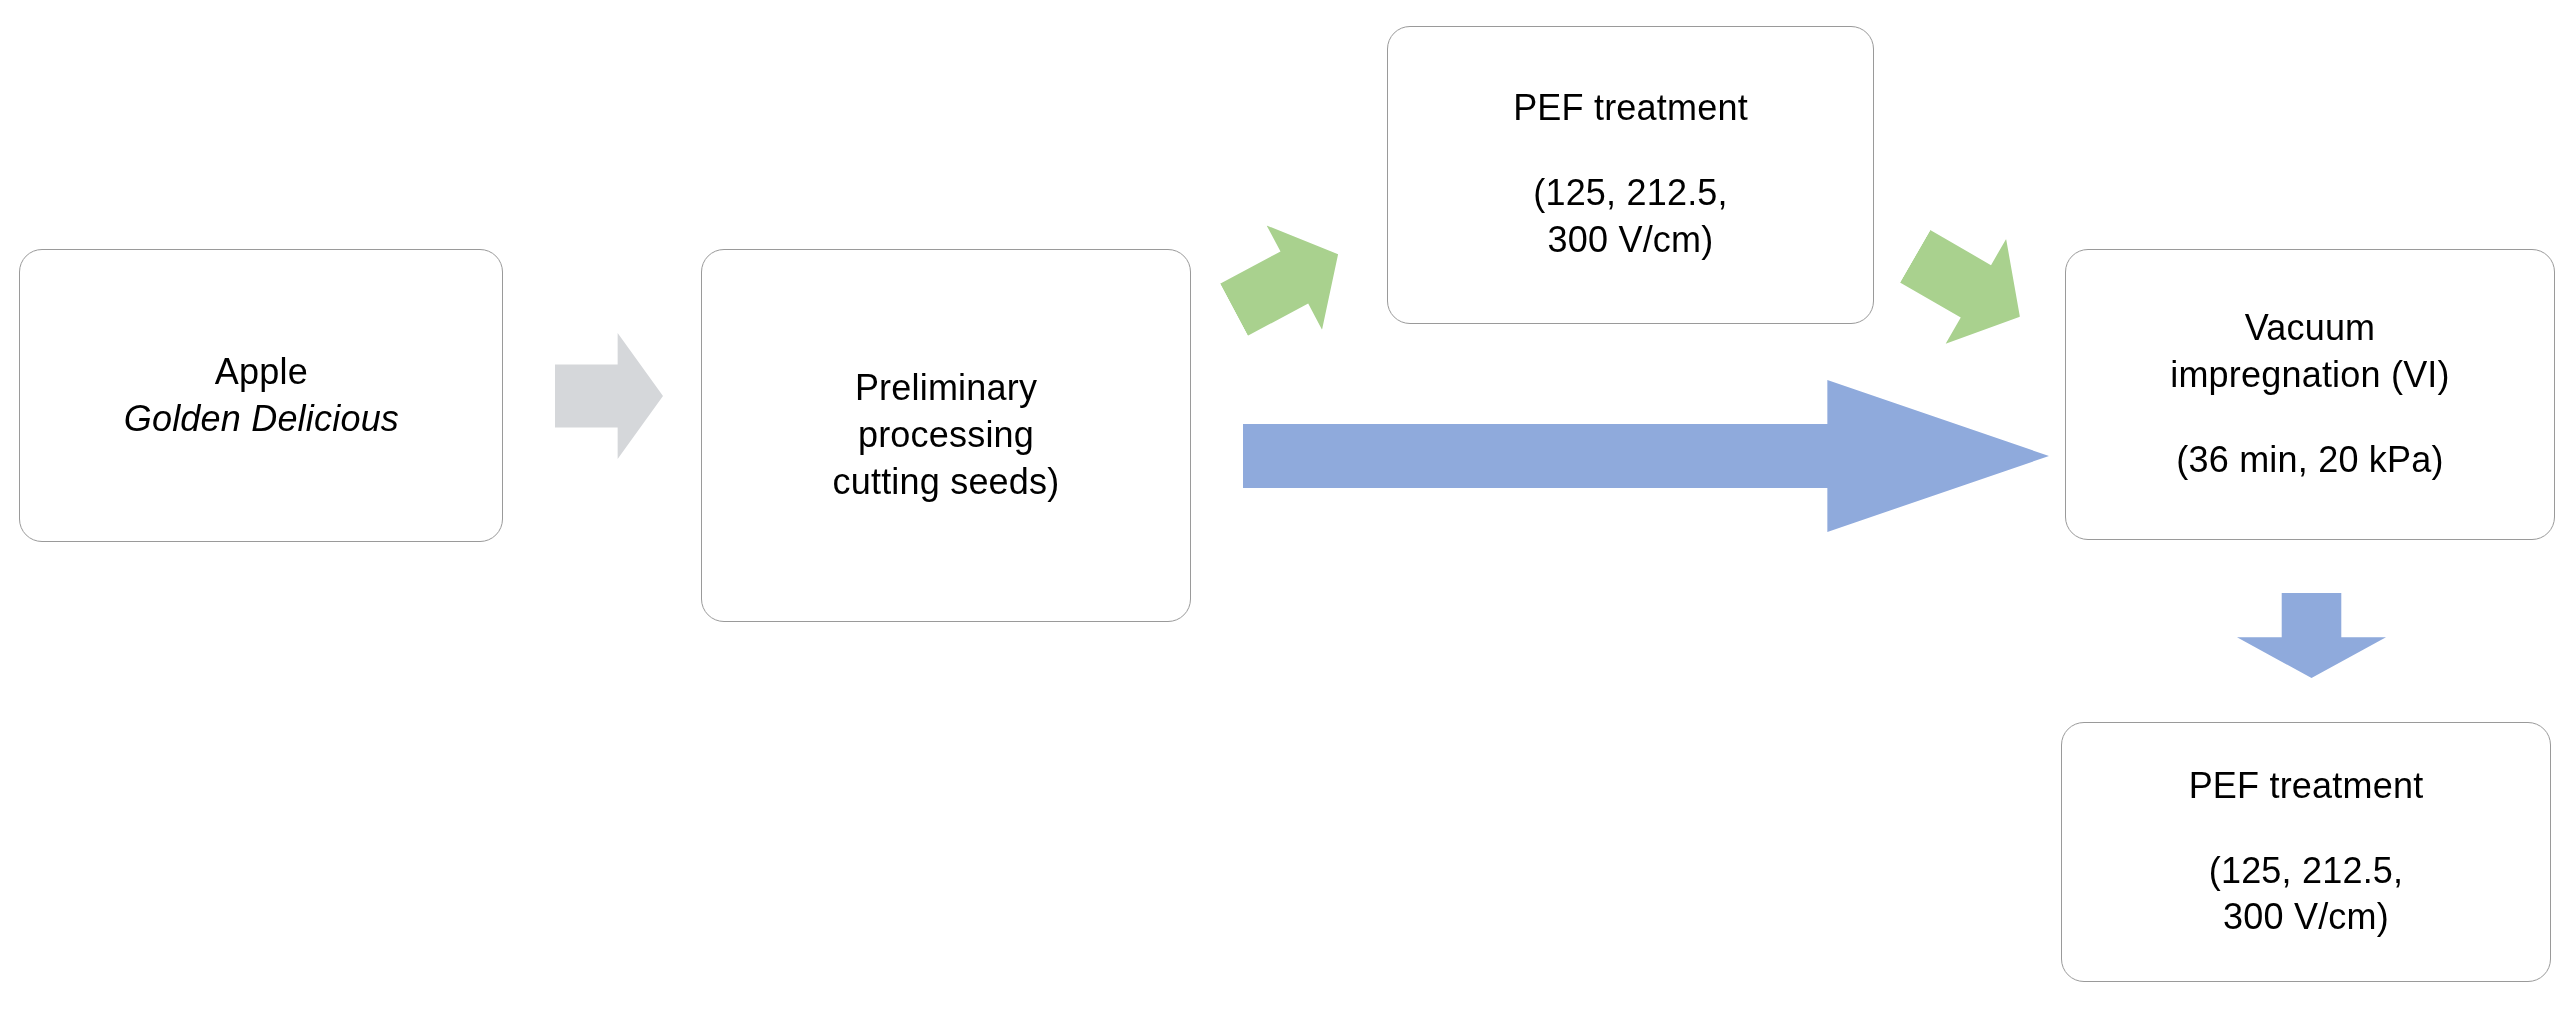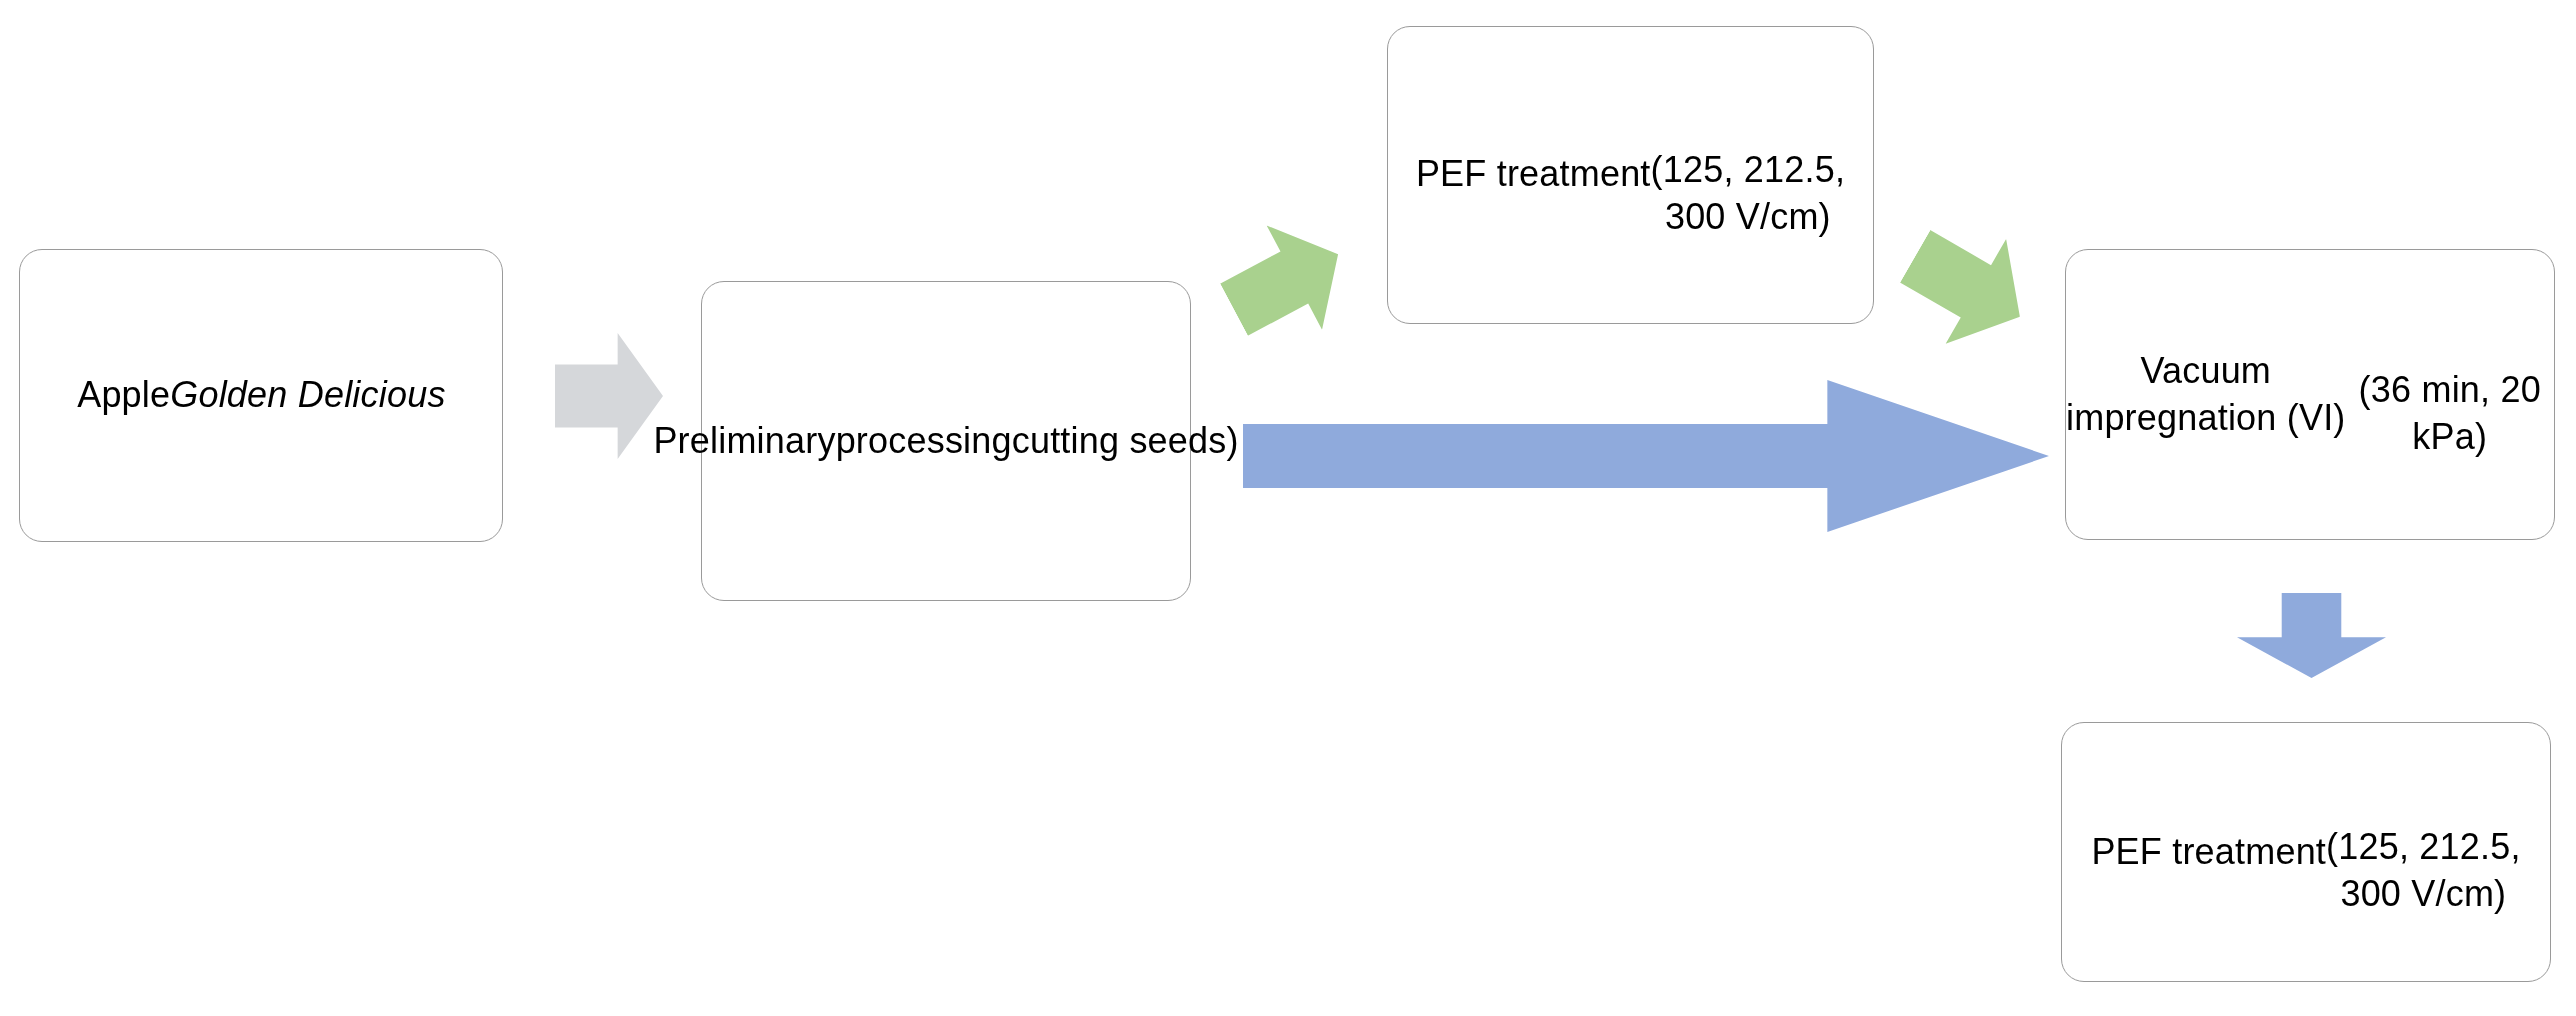--- a/index.html
+++ b/index.html
@@ -20,21 +20,21 @@
   }
 
   
   .box {
     position: absolute;
     box-sizing: border-box;
     background: #ffffff;
     border: 1.5px solid #9a9a9a;
     border-radius: 23px;
     display: flex;
-    flex-direction: row;
+    flex-direction: column;
     align-items: center;
     justify-content: center;
     text-align: center;
     color: #000000;
     font-size: 36px;
     line-height: 1.30;
     letter-spacing: 0.2px;
   }
   .box .line {
     display: block;
@@ -46,21 +46,21 @@
   }
   .box .para {
     display: block;
   }
   .box .para + .para {
     margin-top: 38px;
   }
 
   
   #box-apple            { left: 19.4px;   top: 249px;  width: 484px;  height: 293px; }
-  #box-preliminary      { left: 701px;  top: 249px;  width: 490px;  height: 320px; margin-top: 32px; }
+  #box-preliminary      { left: 701px;  top: 249px;  width: 490px;  height: 373px; }
   #box-pef-top          { left: 1387px; top: 25.6px;   width: 487px;  height: 298px; }
   #box-vacuum           { left: 2065px; top: 249px;  width: 490px;  height: 291px; }
   #box-pef-bottom       { left: 2061px; top: 722px;  width: 490px;  height: 260px; }
 
   
   .arrow {
     position: absolute;
   }
   .arrow-right {
     clip-path: polygon(0% 25%, 58% 25%, 58% 0%, 100% 50%, 58% 100%, 58% 75%, 0% 75%);

